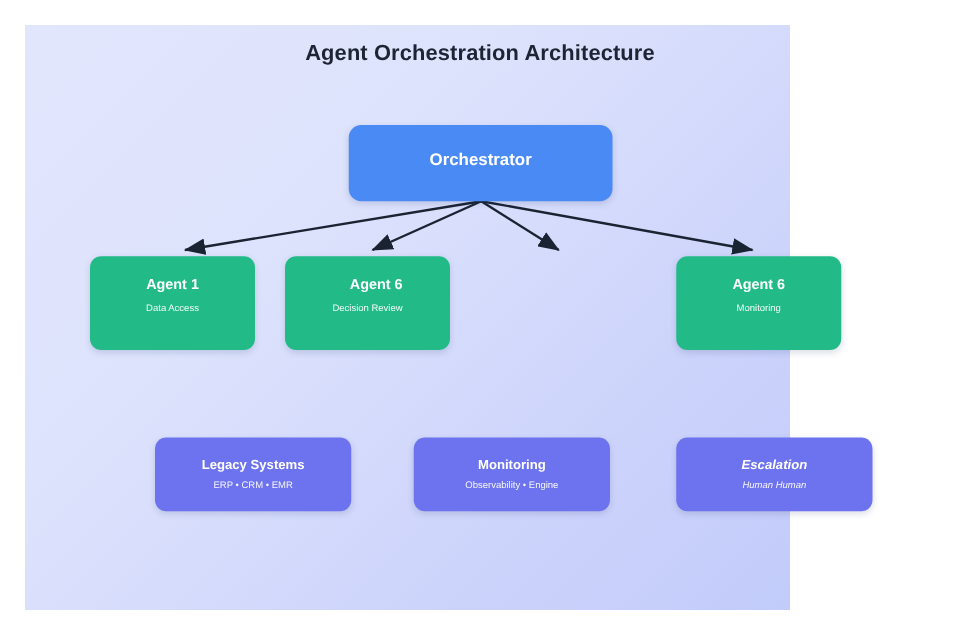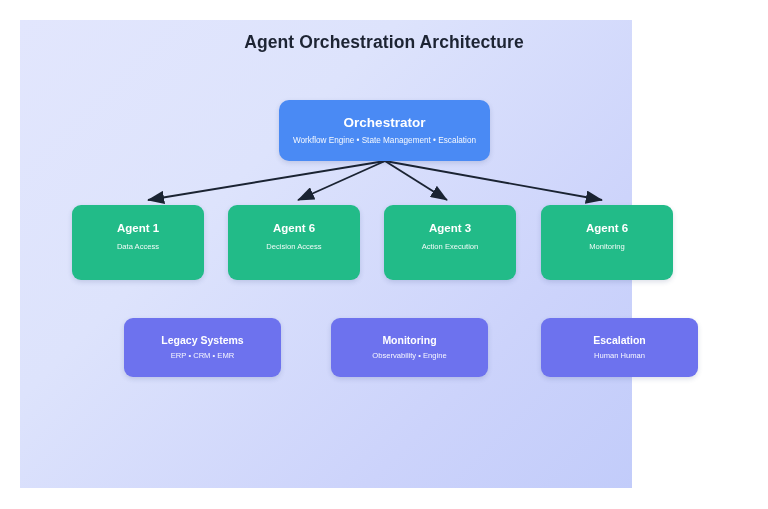--- a/index.html
+++ b/index.html
@@ -90,42 +90,42 @@
   .node.orchestrator .node-title { font-size: 13.5px; margin-bottom: 6px; }
   .node.orchestrator .node-sub   { font-size: 8.2px; }
 
   
   .node.agent {
     background: #22bb88;
     top: 185px;
     width: 132px;
     height: 75px;
   }
-  .node.agent .node-title { font-size: 11.5px; margin-bottom: 6px; }
+  .node.agent .node-title { font-size: 11.5px; margin-bottom: 6px; text-align: right; }
   .node.agent .node-sub   { font-size: 7.6px; }
   .node.agent .inner { margin-top: -12px; }
 
   #node-agent-1 { left: 52px; }
   #node-agent-2 { left: 208px; }
   #node-agent-3 { left: 364px; }
   #node-agent-4 { left: 521px; }
 
   
   .node.resource {
     background: #6d72ee;
-    top: 298px;
+    top: 330px;
     width: 157px;
     height: 59px;
   }
   .node.resource .node-title { font-size: 10.5px; margin-bottom: 5px; }
   .node.resource .node-sub   { font-size: 7.6px; }
 
   #node-res-1 { left: 104px; }
   #node-res-2 { left: 311px; }
-  #node-res-3 { left: 521px; }
+  #node-res-3 { left: 521px; font-style: italic; }
 </style>
 </head>
 <body>
 
 <div id="diagram-root">
   <div id="canvas">
 
     <div id="page-title">Agent Orchestration Architecture</div>
 
     <svg id="connectors" viewBox="0 0 728 468" width="728" height="468" xmlns="http://www.w3.org/2000/svg">
@@ -137,43 +137,36 @@
       <g stroke="#1a2332" stroke-width="1.9" fill="none" marker-end="url(#arrowhead)">
         <line x1="365" y1="141" x2="128" y2="180"></line>
         <line x1="365" y1="141" x2="278" y2="180"></line>
         <line x1="365" y1="141" x2="427" y2="180"></line>
         <line x1="365" y1="141" x2="582" y2="180"></line>
       </g>
     </svg>
 
     <div class="node orchestrator" id="node-orchestrator">
       <div class="node-title">Orchestrator</div>
-      <div class="node-sub">Workflow Engine • State Management • Escalation</div>
     </div>
 
     <div class="node agent" id="node-agent-1">
       <div class="inner">
         <div class="node-title">Agent 1</div>
         <div class="node-sub">Data Access</div>
       </div>
     </div>
 
     <div class="node agent" id="node-agent-2">
       <div class="inner">
         <div class="node-title">Agent 6</div>
-        <div class="node-sub">Decision Access</div>
+        <div class="node-sub">Decision Review</div>
       </div>
     </div>
 
-    <div class="node agent" id="node-agent-3">
-      <div class="inner">
-        <div class="node-title">Agent 3</div>
-        <div class="node-sub">Action Execution</div>
-      </div>
-    </div>
 
     <div class="node agent" id="node-agent-4">
       <div class="inner">
         <div class="node-title">Agent 6</div>
         <div class="node-sub">Monitoring</div>
       </div>
     </div>
 
     <div class="node resource" id="node-res-1">
       <div class="node-title">Legacy Systems</div>

